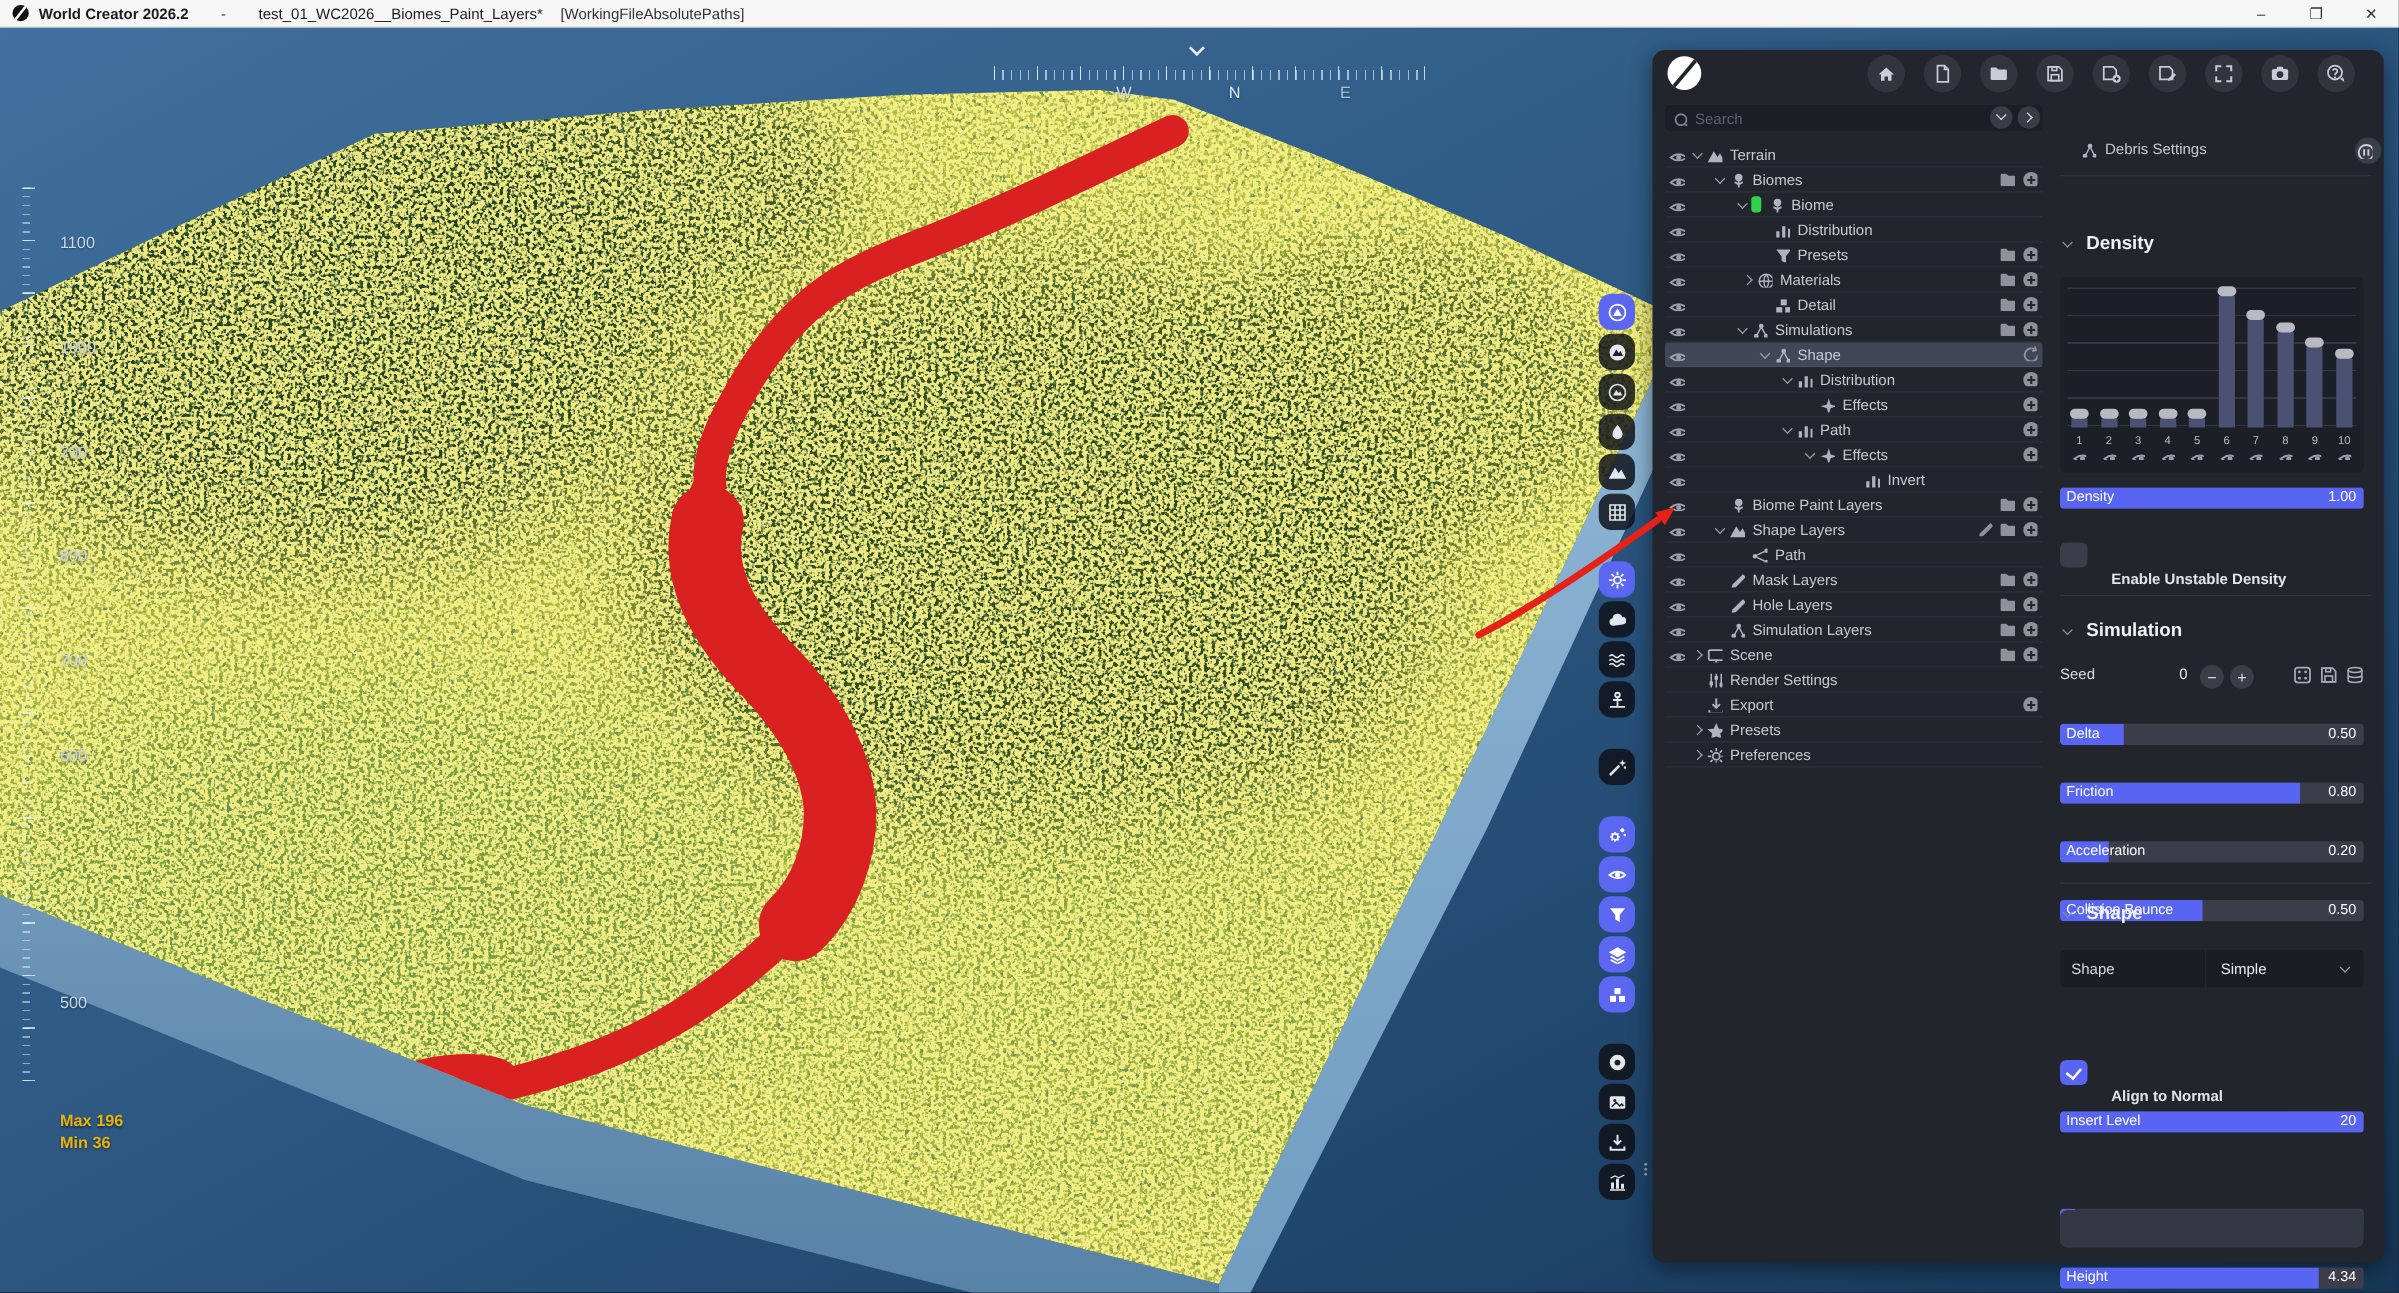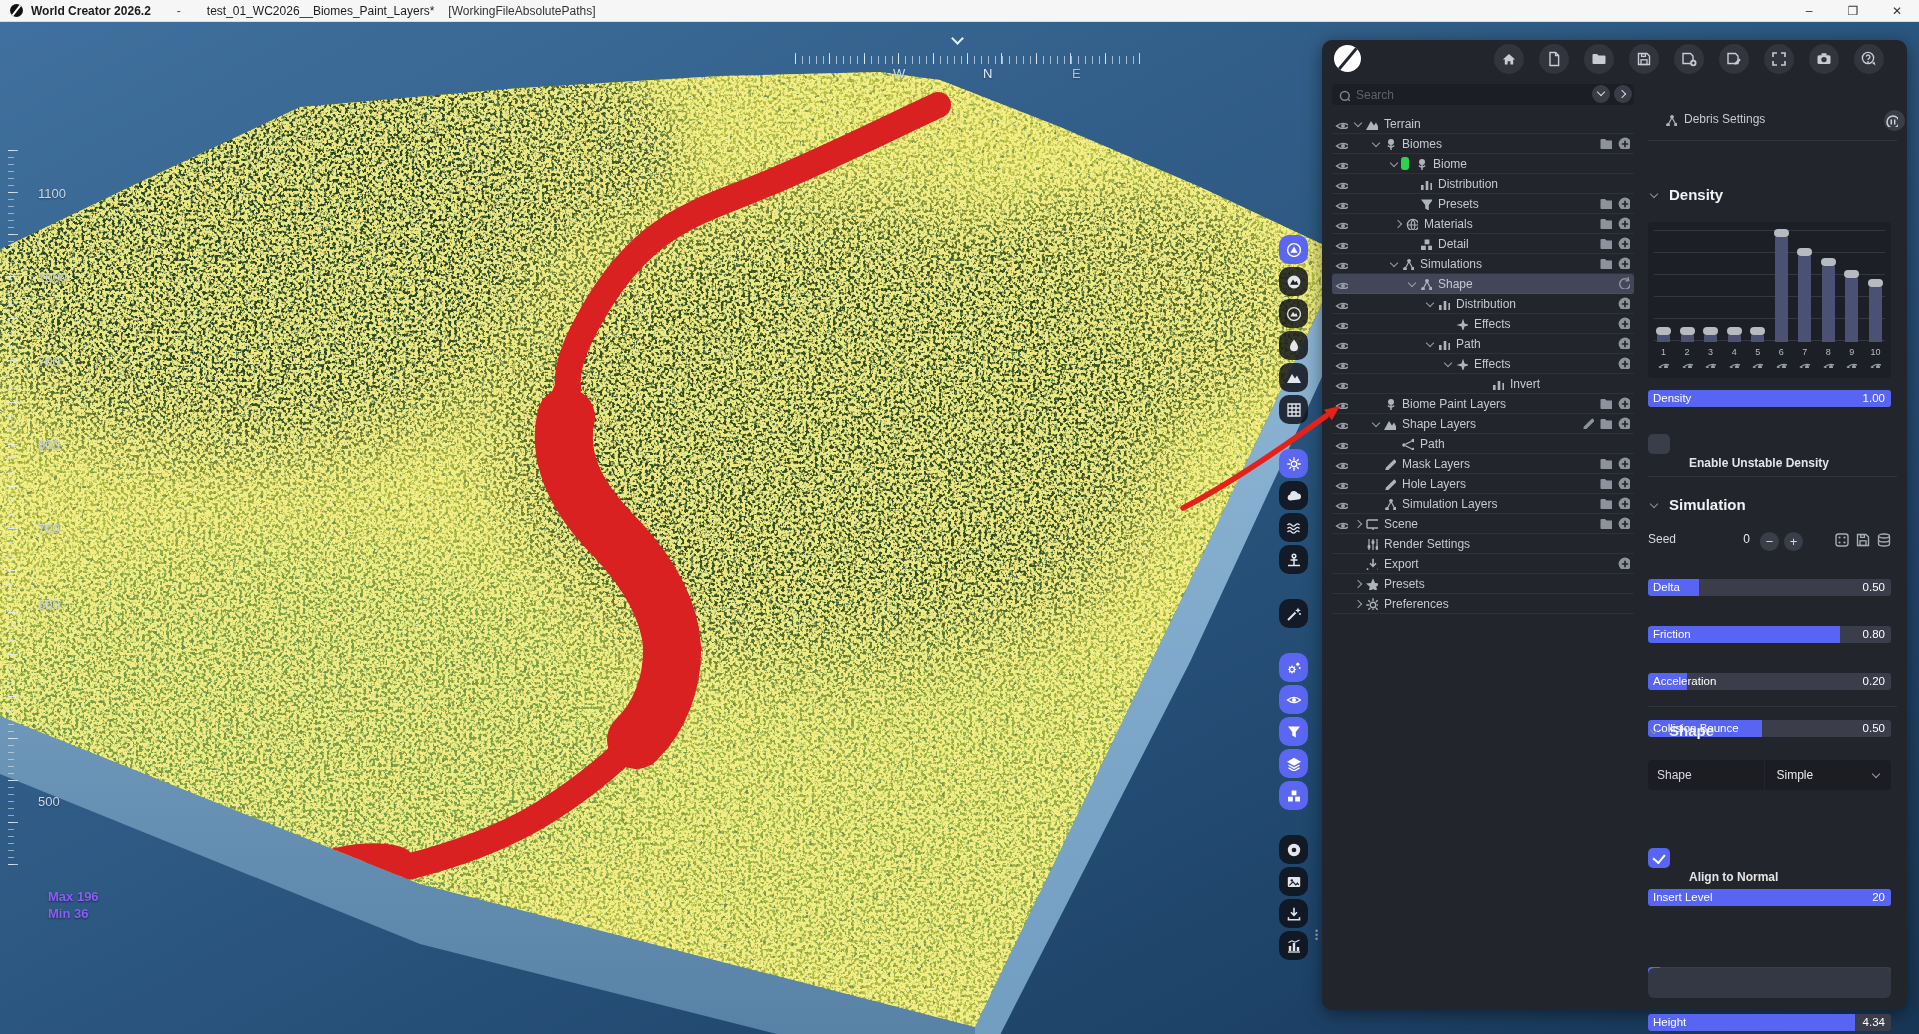--- a/index.html
+++ b/index.html
@@ -33,27 +33,27 @@
        repeating-linear-gradient(90deg, rgba(225,238,248,.65) 0 1px, transparent 1px 6.9px); }
   .c-ticks2 { position:absolute; left:0; top:17px; width:345px; height:11px;
      background: repeating-linear-gradient(90deg, rgba(235,244,252,.8) 0 1px, transparent 1px 34.4px); }
   .c-chev { position:absolute; left:158px; top:-2px; width:10px; height:10px; }
   .c-chev::before { content:''; position:absolute; width:7px; height:7px;
      border-right:2px solid #e8f2fa; border-bottom:2px solid #e8f2fa; transform:rotate(45deg); }
   .c-lbl { position:absolute; top:30px; font-size:13px; color:#cfe0ee; text-shadow:0 1px 2px rgba(0,0,0,.35); }
   .c-w { left:98px; } .c-n { left:188px; color:#e2eefa; } .c-e { left:277px; color:#a9c2d8; }
 
   
-  .ruler { position:absolute; left:8px; top:128px; width:90px; height:720px; z-index:5; }
+  .ruler { position:absolute; left:18px; top:128px; width:90px; height:720px; z-index:5; }
   .r-ticks { position:absolute; left:0; top:0; width:6px; height:720px;
      background: repeating-linear-gradient(180deg, rgba(222,236,246,.55) 0 1px, transparent 1px 7px); }
   .r-ticks2 { position:absolute; left:0; top:0; width:10px; height:720px;
      background: repeating-linear-gradient(180deg, rgba(230,242,250,.75) 0 1px, transparent 1px 42px); }
   .r-lbl { position:absolute; left:30px; font-size:13px; color:#c9d8e4; text-shadow:0 1px 2px rgba(0,0,0,.4); }
-  .stats { position:absolute; left:48px; top:866px; z-index:5; color:#8b5cf6; font-size:13px;
+  .stats { position:absolute; left:48px; top:866px; z-index:5; color:#eab308; font-size:13px;
            font-weight:bold; line-height:17px; text-shadow:0 1px 2px rgba(0,0,0,.5); }
 
   
   .anno { position:absolute; left:0; top:0; width:1919px; height:1034px; z-index:60; pointer-events:none; }
 
   
   .vtools { position:absolute; left:1279px; top:235px; z-index:20; display:flex; flex-direction:column; }
   .tbtn { width:29px; height:29px; border-radius:10px; margin-bottom:3px; display:flex;
           align-items:center; justify-content:center; color:#e3e6ec; cursor:pointer; }
   .tbtn svg { width:15px; height:15px; }

